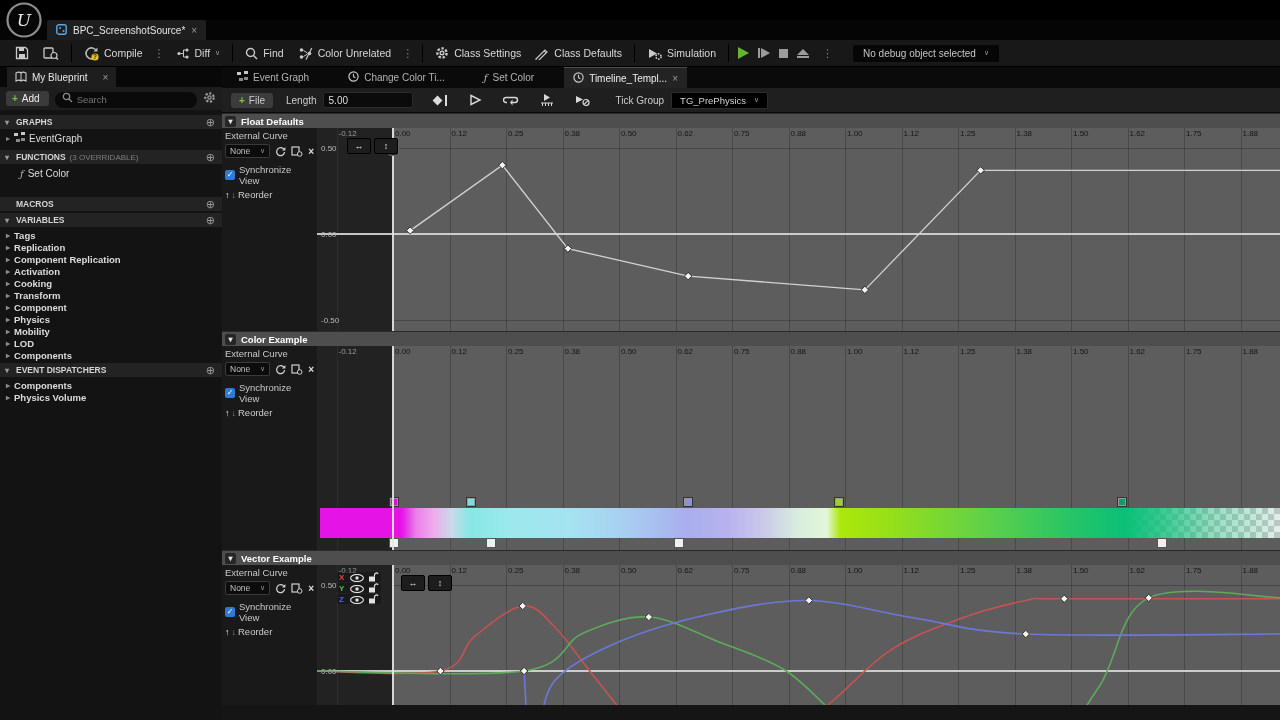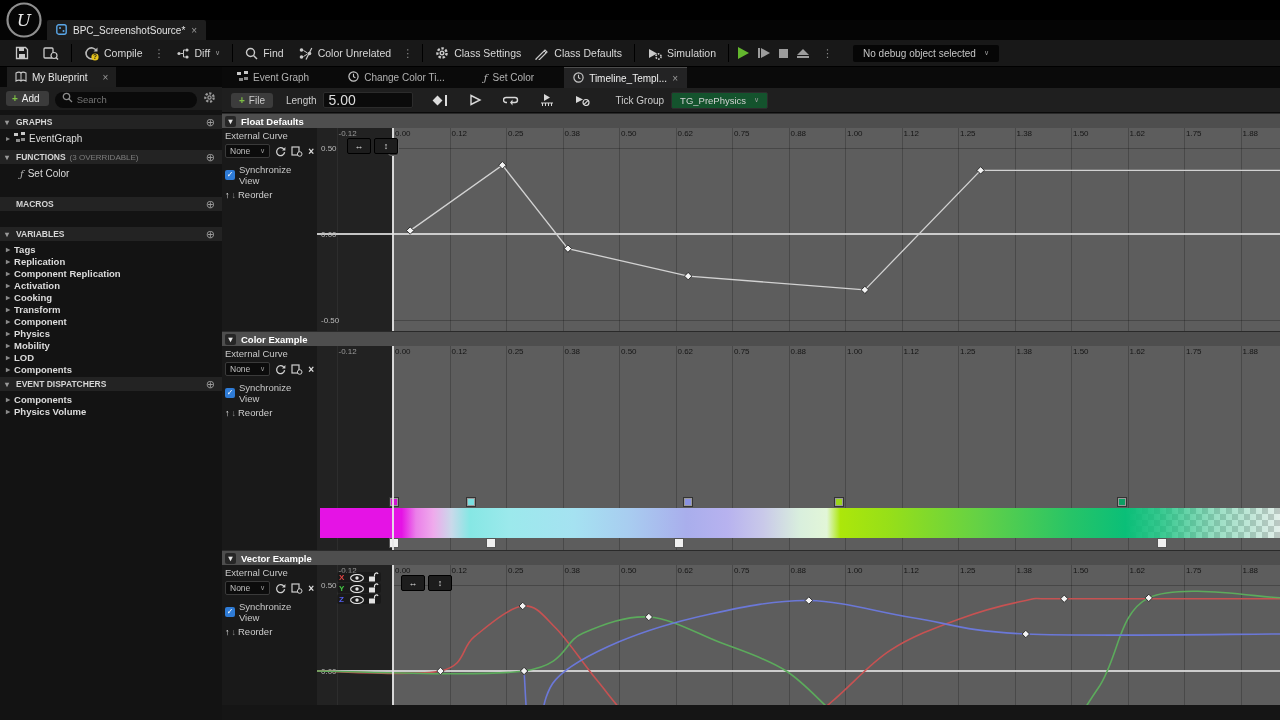--- a/index.html
+++ b/index.html
@@ -31,21 +31,21 @@
   .sb-tab{display:flex;align-items:center;gap:5px;background:#1e1e1e;padding:0 8px;margin-left:7px;font-size:10px;color:#e6e6e6;}
   #sb-addrow{height:23px;display:flex;align-items:center;gap:6px;padding:0 6px;background:#1d1d1d;}
   .add-btn{display:flex;align-items:center;gap:4px;background:#3b3b3b;border-radius:3px;padding:2px 9px 2px 6px;font-size:10px;color:#eee;}
   .plus-green{color:#7ec044;font-weight:bold;}
   .search-wrap{position:relative;flex:1;}
   .search-wrap svg{position:absolute;left:7px;top:3px;}
   .search-input{width:100%;height:16px;border-radius:8px;background:#0a0a0a;border:none;outline:none;color:#ccc;font-size:9.5px;padding:0 6px 0 22px;box-sizing:border-box;font-family:inherit;}
   #sb-sections{margin-top:5px;}
   .section{margin-bottom:5px;}
   .section:nth-child(2){margin-bottom:17px;}
-  .section:nth-child(3){margin-bottom:16px;}
+  .section:nth-child(3){margin-bottom:2px;}
   .section:nth-child(4){margin-bottom:2px;}
   .sec-header{position:relative;height:14px;background:#232323;display:flex;align-items:center;gap:4px;padding-left:5px;font-size:8.5px;font-weight:bold;color:#d5d5d5;margin-bottom:2px;}
   .sec-arrow{color:#9a9a9a;font-size:8px;width:7px;}
   .sec-suffix{color:#7e7e7e;font-weight:normal;font-size:8px;}
   .sec-add{position:absolute;right:7px;color:#9a9a9a;font-size:11px;font-weight:normal;}
   .sb-row{display:flex;align-items:center;gap:4px;height:12px;padding-left:6px;font-size:9.5px;font-weight:bold;color:#dcdcdc;}
   .sb-row .row-arrow{color:#8a8a8a;font-size:8px;}
   .sb-row.iconed{font-weight:normal;font-size:10px;height:14px;}
   .row-ic.fn{font-style:italic;font-family:"DejaVu Serif",serif;color:#b5b5b5;font-size:10px;margin-left:14px;}
   
@@ -53,26 +53,26 @@
   #graphtabs{height:21px;background:#0a0a0a;display:flex;align-items:stretch;padding-left:3px;}
   .gtab{display:flex;align-items:center;gap:5px;padding:0 9px;font-size:10px;color:#b2b2b2;margin-left:21px;}
   .gtab:first-child{margin-left:3px;}
   .gtab.active{background:#232324;color:#efefef;border-top:1px solid #4d4d4d;}
   .gtab-close{color:#9a9a9a;}
   .fn-glyph{font-style:italic;font-family:"DejaVu Serif",serif;color:#b9b9b9;font-size:10px;}
   #tl-titlebar{height:16px;background:#0e0e0e;display:flex;align-items:center;justify-content:center;gap:5px;font-size:10.5px;color:#9b9b9b;}
   #tl-toolbar{height:24px;background:#1f1f1f;display:flex;align-items:center;font-size:10px;color:#ccc;border-bottom:1px solid #0a0a0a;}
   .track-btn{margin-left:9px;display:flex;align-items:center;gap:4px;background:#3c3c3c;border-radius:3px;padding:2px 8px;}
   .len-label{margin-left:13px;}
-  .len-input{margin-left:6px;width:78px;height:14px;background:#0b0b0b;border:1px solid #2c2c2c;border-radius:2px;color:#ddd;font-size:14px;padding:0 5px;font-family:inherit;outline:none;}
+  .len-input{margin-left:6px;width:78px;height:14px;background:#0b0b0b;border:1px solid #2c2c2c;border-radius:2px;color:#ddd;font-size:10px;padding:0 5px;font-family:inherit;outline:none;}
   .tlt-ic{margin-left:21px;display:flex;align-items:center;}
   .kdiamond{width:7px;height:7px;background:#dcdcdc;transform:rotate(45deg);}
   .kbar{width:2px;height:11px;background:#dcdcdc;margin-left:4px;}
   .tg-label{margin-left:26px;}
-  .tg-dd{margin-left:7px;display:flex;align-items:center;gap:8px;background:#14532d;border:1px solid #2c2c2c;border-radius:2px;padding:2px 8px;font-size:9.5px;color:#d2d2d2;}
+  .tg-dd{margin-left:7px;display:flex;align-items:center;gap:8px;background:#000000;border:1px solid #2c2c2c;border-radius:2px;padding:2px 8px;font-size:9.5px;color:#d2d2d2;}
   
   .track-header{height:15px;background:#4e4e4e;display:flex;align-items:center;gap:5px;padding-left:3px;font-size:9.5px;font-weight:bold;color:#fff;border-top:1px solid #2a2a2a;box-sizing:border-box;}
   .th-arrow{width:11px;height:11px;background:#262626;color:#e8e8e8;font-size:8px;line-height:11px;text-align:center;border-radius:2px;}
   .track-body{position:relative;background:#5d5d5d;display:flex;overflow:hidden;}
   .track-controls{width:95px;background:#191919;flex:none;padding:2px 3px;box-sizing:border-box;font-size:9.5px;color:#c9c9c9;z-index:3;}
   .ec-row{display:flex;align-items:center;gap:5px;margin-top:3px;}
   .mini-dd{display:inline-flex;align-items:center;justify-content:space-between;width:44px;background:#0c0c0c;border:1px solid #3a3a3a;border-radius:2px;font-size:8.5px;color:#c0c0c0;padding:1px 4px;}
   .ic-btn{display:inline-flex;align-items:center;}
   .xbtn{color:#e0e0e0;font-weight:bold;font-size:10px;}
   .sync-row{display:flex;align-items:center;gap:4px;margin-top:6px;}

